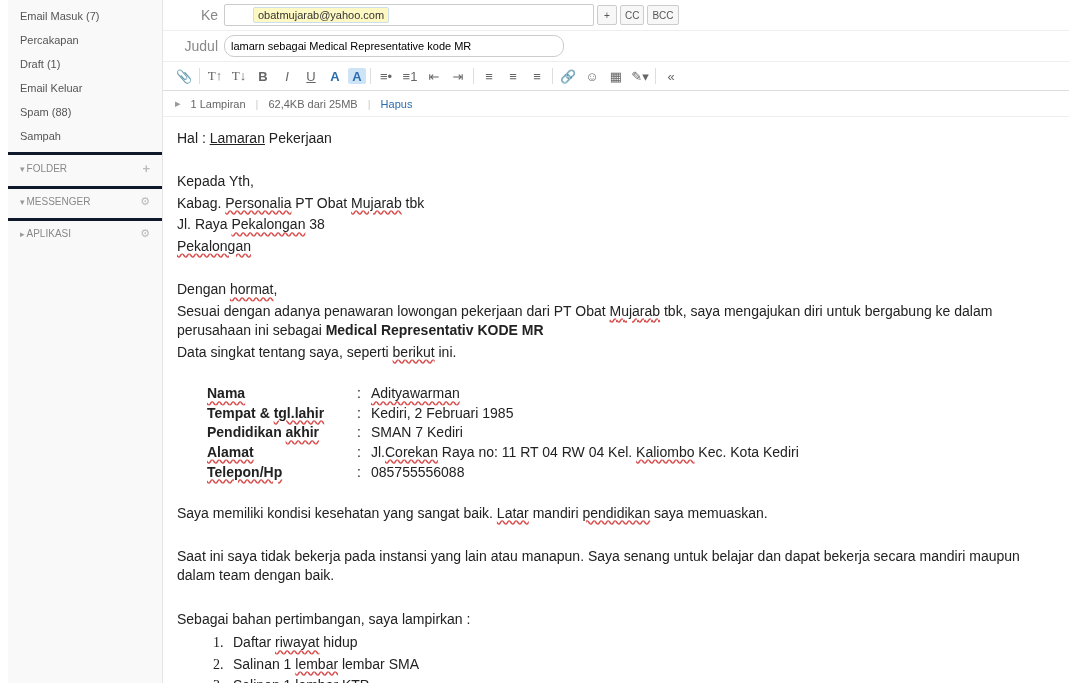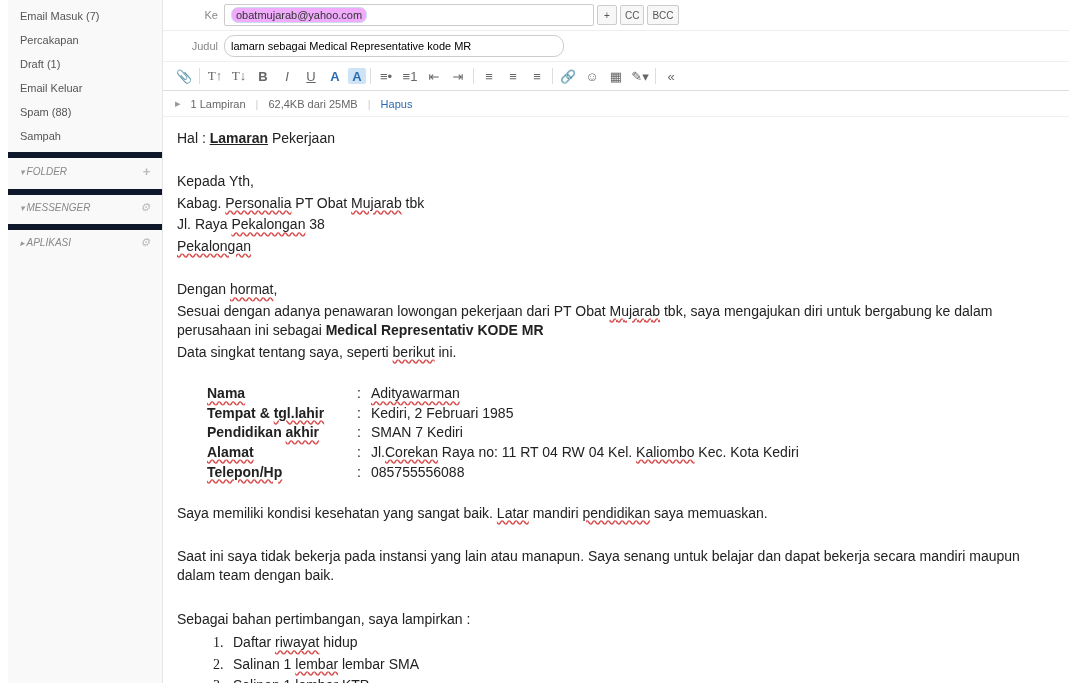--- a/index.html
+++ b/index.html
@@ -1,41 +1,41 @@
 <!DOCTYPE html>
 <html><head>
 <meta charset="utf-8">
 <style>
 * { margin:0; padding:0; box-sizing:border-box; font-family:Arial,sans-serif; }
 body { background:#fff; font-size:12px; color:#333; }
 .container { display:flex; width:1069px; height:683px;padding-left:8px; }
 .sidebar { width:155px; background:#f9f9f9; border-right:1px solid #e5e5e5; padding-top:4px; }
 .sidebar-item { padding:6px 12px; color:#555; font-size:11px; cursor:pointer; display:flex; justify-content:space-between; align-items:center; }
-.sidebar-sec { padding:6px 12px; color:#888; font-size:10px; border-top:6px solid #0f172a; margin-top:4px; display:flex; justify-content:space-between; align-items:center;font-style:italic; }
+.sidebar-sec { padding:6px 12px; color:#888; font-size:10px; border-top:3px solid #0f172a; margin-top:4px; display:flex; justify-content:space-between; align-items:center; }
 .caret { font-size:9px; color:#999; margin-right:2px; }
 .gear { color:#bbb; font-size:11px; }
 .plus { color:#bbb; font-size:13px; font-weight:bold; }
 .main { flex:1; display:flex; flex-direction:column; }
 .field-row { display:flex; align-items:center; padding:4px 10px; border-bottom:1px solid #eee; }
-.field-label { width:45px; text-align:right; color:#888; font-size:11px; margin-right:6px; }
+.field-label { width:45px; text-align:right; color:#888; font-size:14px; margin-right:6px; }
 .field-input { height:22px; border:1px solid #ccc; padding:2px 6px; font-size:11px; border-radius:2px; }
 .to-field { width:370px; }
-.to-field span { background:#f0abfc; border:1px solid #cde; padding:1px 4px; font-size:11px; border-radius:7px; display:inline-block; }
+.to-field span { background:#fef9c3; border:1px solid #cde; padding:1px 4px; font-size:11px; border-radius:2px; display:inline-block;margin-left:22px; }
 .subj-field { width:340px;border-radius:10px; }
 .small-btn { height:20px; min-width:20px; border:1px solid #ccc; background:#f7f7f7; font-size:10px; color:#555; padding:0 4px; margin-left:3px; cursor:pointer; border-radius:2px; }
 .toolbar { display:flex; align-items:center; padding:4px 10px; border-bottom:1px solid #ddd; gap:2px; flex-wrap:wrap; }
 .tbtn { width:22px; height:20px; display:flex; align-items:center; justify-content:center; color:#666; font-size:13px; cursor:pointer; border-radius:2px; }
 .tsep { width:1px; height:16px; background:#ddd; margin:0 2px; }
 .attach-row { display:flex; align-items:center; padding:6px 12px; border-bottom:1px solid #eee; font-size:11px; color:#666; gap:10px; }
 .attach-row .link { color:#2b6cb0; cursor:pointer; }
 .vline { color:#ccc; }
 .body-area { flex:1; padding:10px 14px; font-family:"Times New Roman",serif; font-size:14px; color:#222; line-height:1.4; overflow:auto; }
 .body-area p { margin:2px 0; }
 .redwave { text-decoration: underline wavy rgba(200,0,0,0.7); text-underline-offset:2px;text-align:right; }
-.serif-u { text-decoration:underline;font-weight:bold; }
+.serif-u { text-decoration:underline; }
 .info-row { display:flex; }
 .info-label { width:150px;font-weight:bold; }
 .info-colon { width:14px; }
 ol.lamp { padding-left:50px; margin:4px 0; }
 ol.lamp li { margin:2px 0; padding-left:6px; font-family:"Times New Roman",serif; }
 </style>
 </head>
 <body>
 
 <div class="container">

